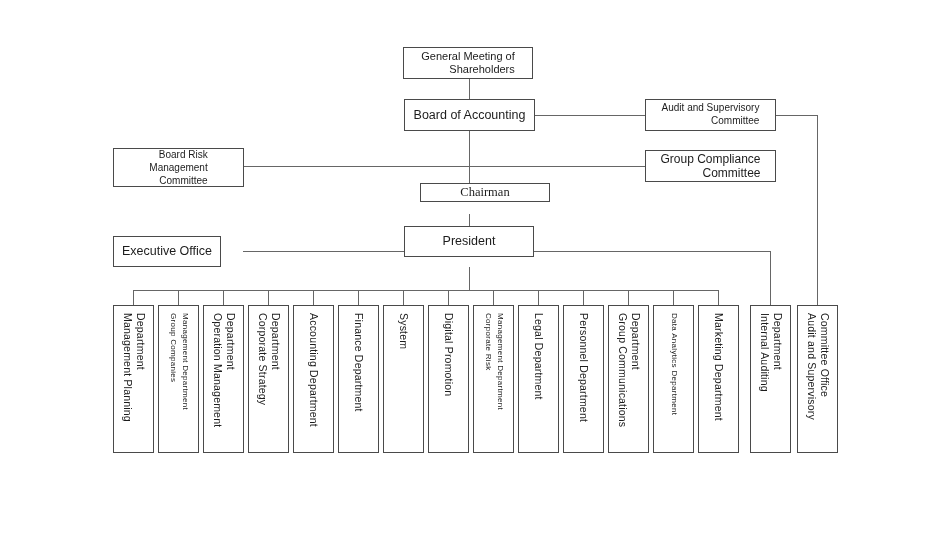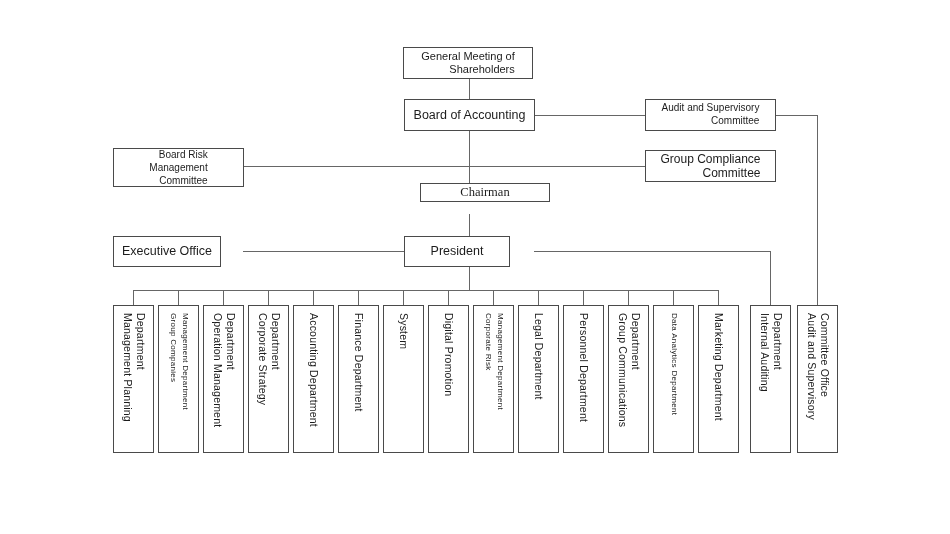--- a/index.html
+++ b/index.html
@@ -129,21 +129,21 @@
   </div>
 
   <div class="node fs12" style="left:420px; top:183px; width:130px; height:19px;font-family:Liberation Serif, serif;">
     <span>Chairman</span>
   </div>
 
   <div class="node fs12" style="left:113px; top:236px; width:108px; height:31px;">
     <span>Executive Office</span>
   </div>
 
-  <div class="node fs12" style="left:404px; top:236px; width:106px; height:31px;">
+  <div class="node fs12" style="left:404px; top:226px; width:130px; height:31px;">
     <span>President</span>
   </div>
 
   <div class="dept" style="left:113px;">
     <span class="vtext">Management Planning
 Department</span>
   </div>
   <div class="dept small" style="left:158px;">
     <span class="vtext">Group Companies
 Management Department</span>

